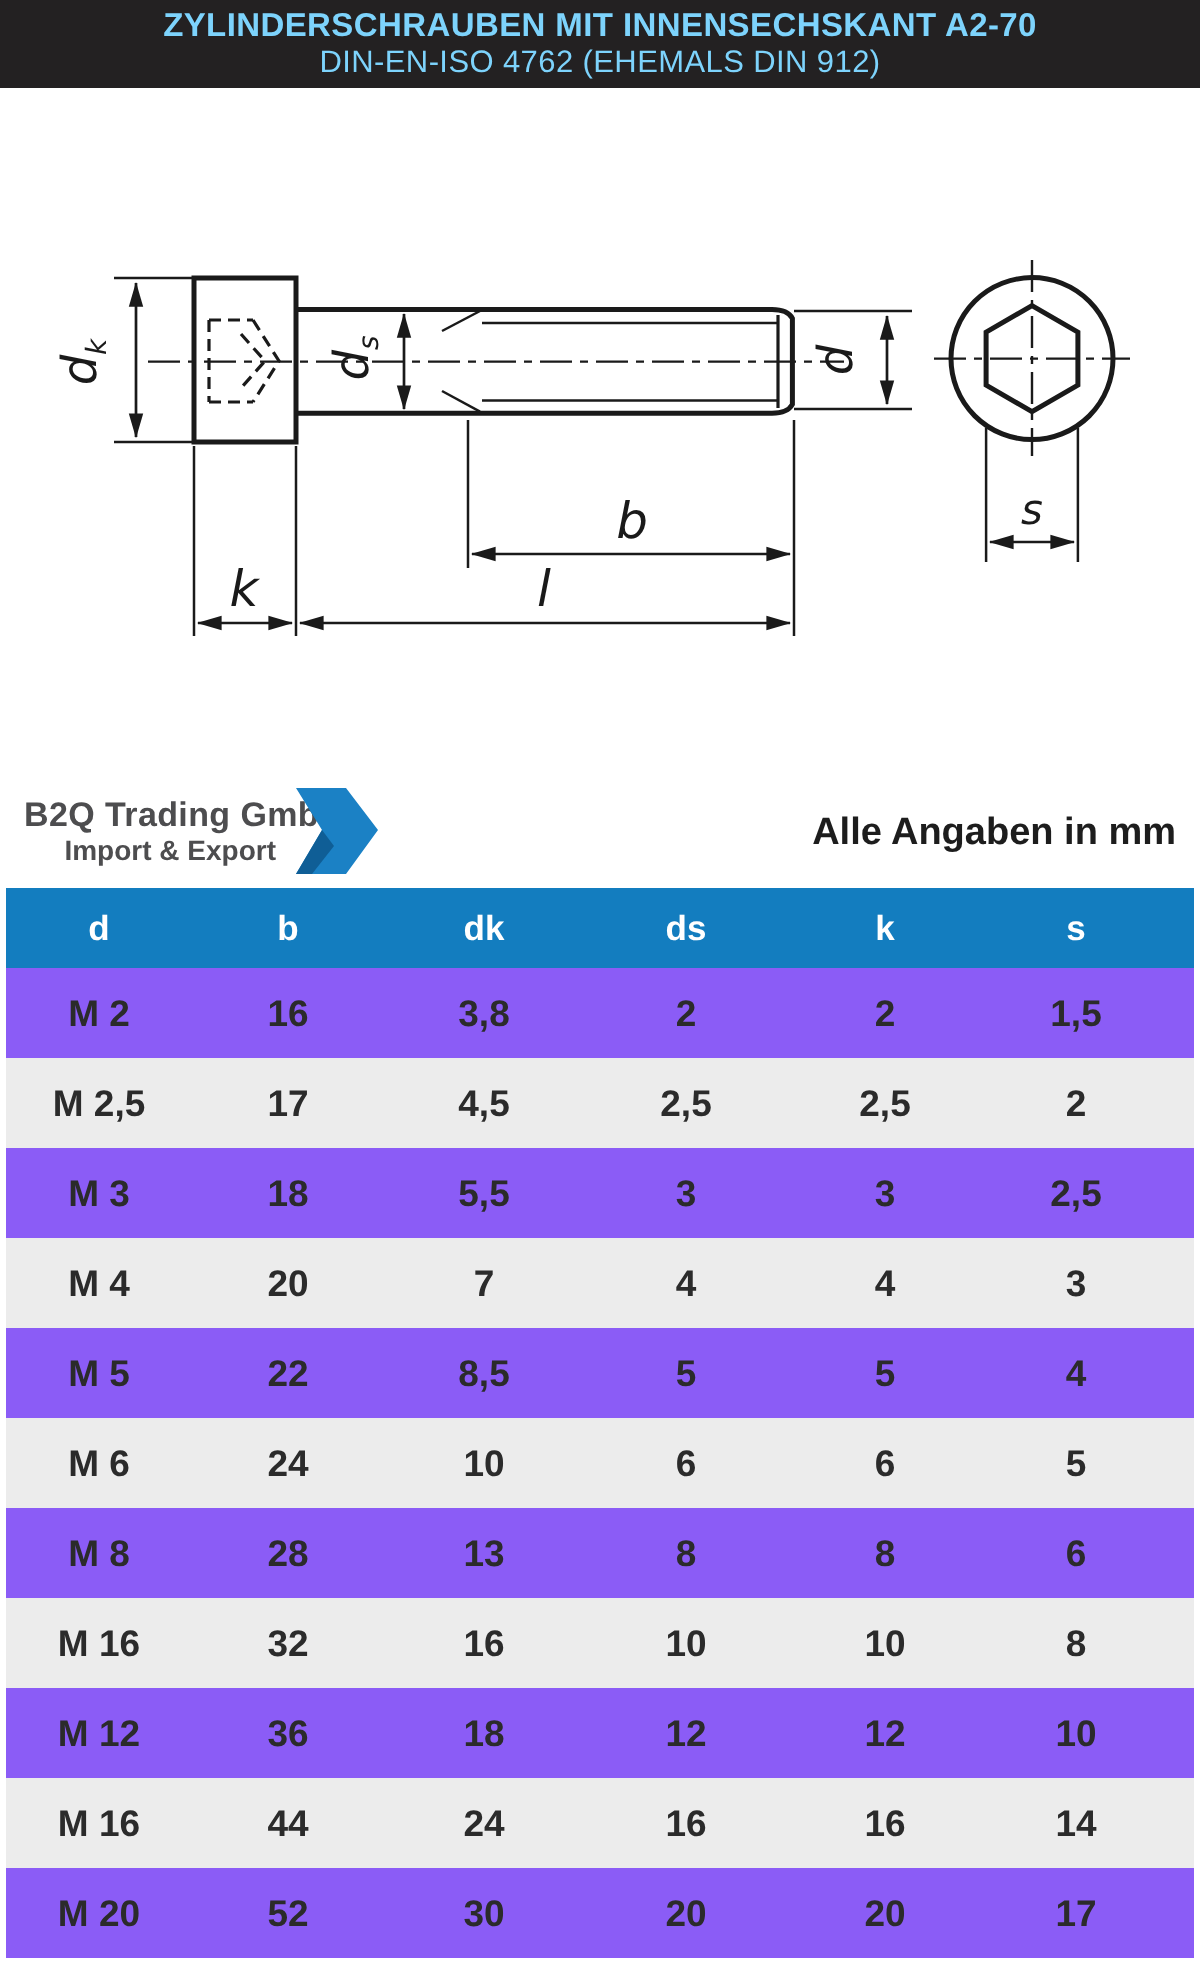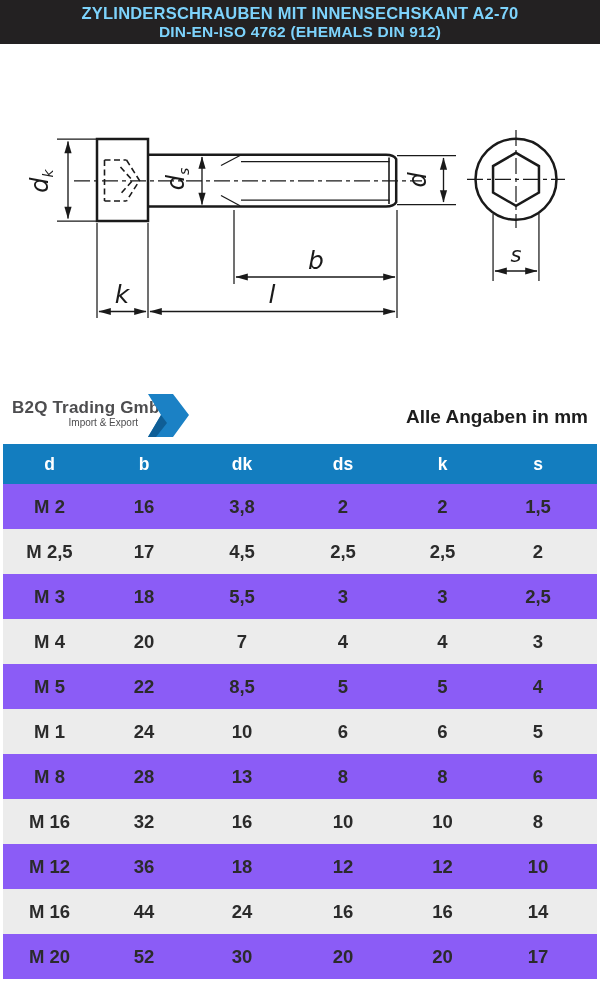--- a/index.html
+++ b/index.html
@@ -2,35 +2,35 @@
 <html><head>
 <meta charset="utf-8">
 <style>
   html,body{margin:0;padding:0;}
   body{width:600px;height:983px;background:#ffffff;font-family:"Liberation Sans",sans-serif;-webkit-font-smoothing:antialiased;}
   .canvas{position:relative;width:600px;height:983px;background:#fff;overflow:hidden;}
 
   
   .title-bar{position:absolute;top:0;left:0;width:600px;height:44px;background:#232122;color:#7dd3fc;text-align:center;}
   .title-line1{font-size:16.5px;font-weight:bold;letter-spacing:.2px;margin-top:4px;line-height:19px;}
-  .title-line2{font-size:15.5px;font-weight:bold;letter-spacing:.2px;line-height:18px;}
+  .title-line2{font-size:15.5px;font-weight:normal;letter-spacing:.2px;line-height:18px;}
 
   
   .drawing{position:absolute;top:90px;left:0;width:600px;height:260px;}
   .ink{stroke:#1a1a1a;fill:none;}
   .thick{stroke-width:2.5;}
   .thin{stroke-width:1.25;}
   .dimline{stroke-width:1.35;}
   .hidden-line{stroke-width:1.6;stroke-dasharray:6 3.5;}
   .centerline{stroke-width:1.2;stroke-dasharray:16 4 4 4;}
   .dim-label{font-family:"DejaVu Sans",sans-serif;font-style:italic;fill:#1a1a1a;}
 
   
   .logo-name{position:absolute;left:12px;top:398px;width:128px;font-size:17px;font-weight:bold;color:#4d4d4f;letter-spacing:.2px;white-space:nowrap;}
-  .logo-tagline{position:absolute;left:12px;top:417px;width:126px;text-align:right;font-size:10px;font-weight:normal;color:#4d4d4f;}
+  .logo-tagline{position:absolute;left:12px;top:417px;width:126px;text-align:right;font-size:14px;font-weight:bold;color:#4d4d4f;}
   .logo-mark{position:absolute;left:146px;top:392px;width:44px;height:47px;}
 
   
   .units-note{position:absolute;right:12px;top:406px;font-size:19px;font-weight:bold;color:#1d1d1d;}
 
   
   .spec-table{position:absolute;top:444px;left:3px;width:594px;}
   .cols{display:grid;grid-template-columns:93px 96px 100px 102px 97px 94px;padding-right:12px;box-sizing:border-box;}
   .thead{background:#137dbf;height:40px;align-items:center;}
   .cell{text-align:center;}
@@ -183,21 +183,21 @@
         </div>
         <div class="trow cols">
           <div class="cell bcell">M 5</div>
           <div class="cell bcell">22</div>
           <div class="cell bcell">8,5</div>
           <div class="cell bcell">5</div>
           <div class="cell bcell">5</div>
           <div class="cell bcell">4</div>
         </div>
         <div class="trow cols">
-          <div class="cell bcell">M 1</div>
+          <div class="cell bcell">M 6</div>
           <div class="cell bcell">24</div>
           <div class="cell bcell">10</div>
           <div class="cell bcell">6</div>
           <div class="cell bcell">6</div>
           <div class="cell bcell">5</div>
         </div>
         <div class="trow cols">
           <div class="cell bcell">M 8</div>
           <div class="cell bcell">28</div>
           <div class="cell bcell">13</div>

